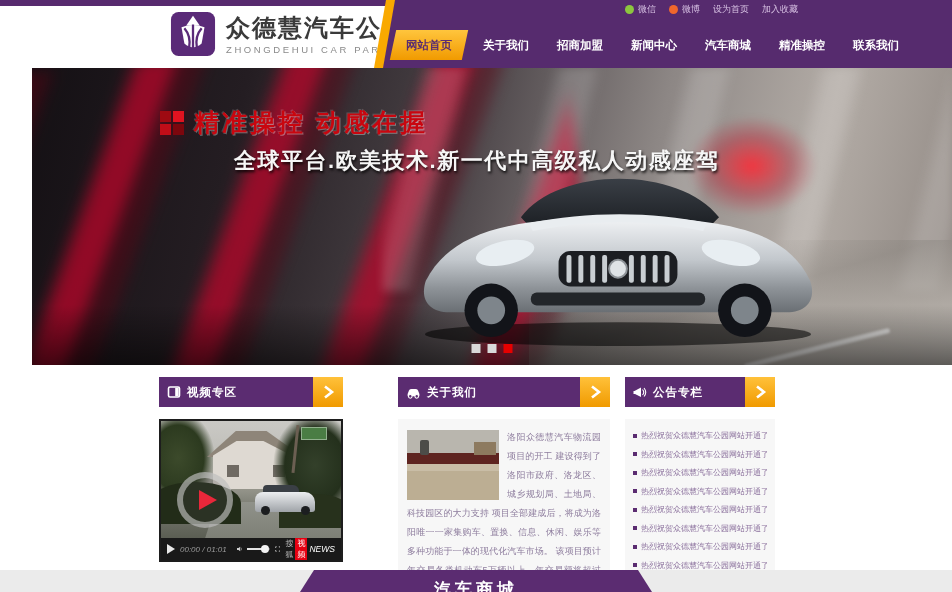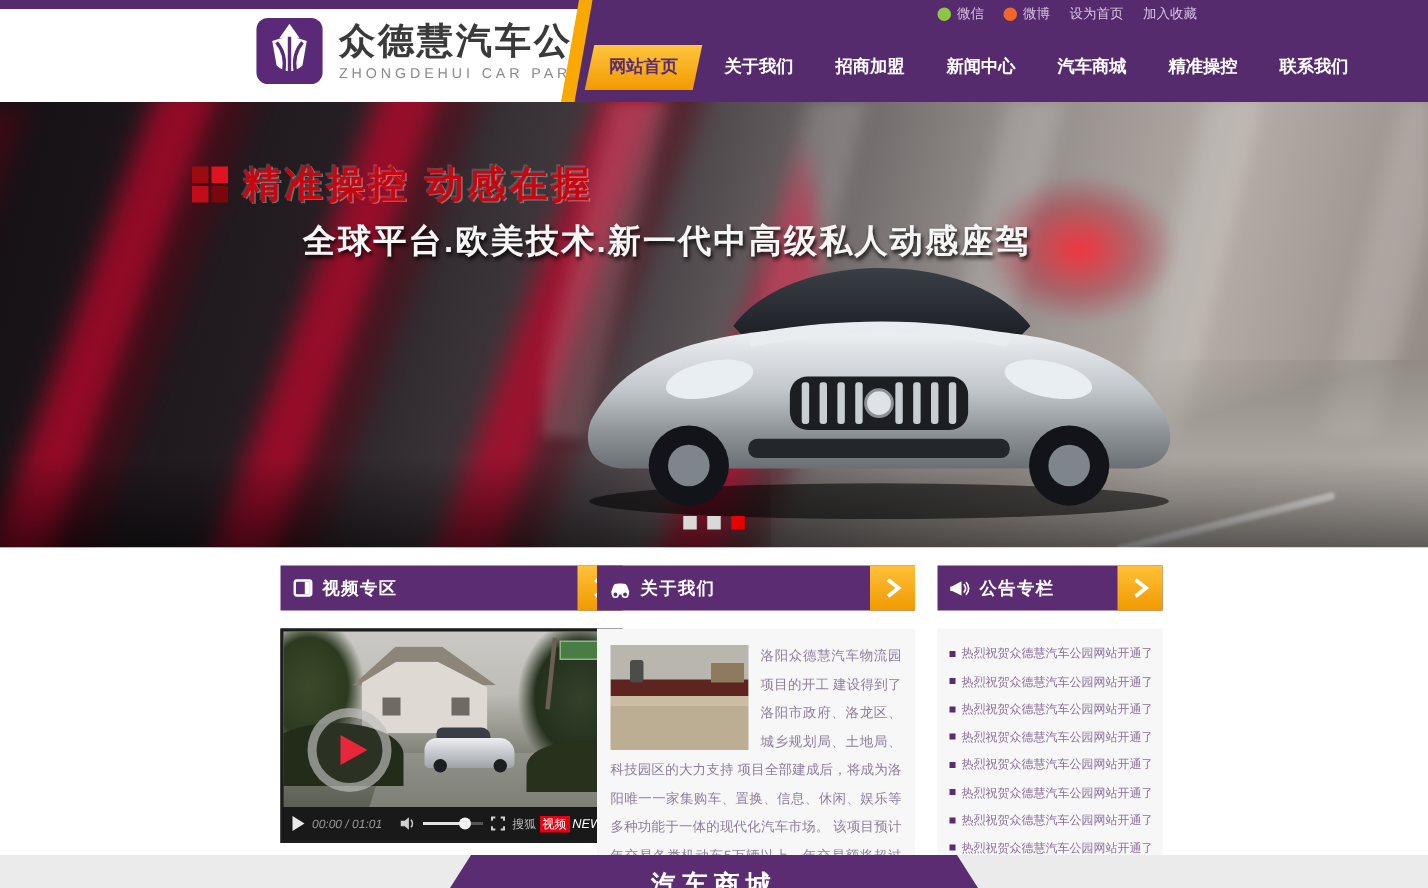--- a/index.html
+++ b/index.html
@@ -28,21 +28,21 @@
   .ic-weibo { background:#f0672c; }
 
   .nav-row { position:absolute; top:28px; left:20px; display:flex; align-items:center; height:34px; }
   .nav-item { color:#fff; font-size:11.5px; font-weight:bold; padding:0 14px; line-height:30px; cursor:pointer; white-space:nowrap; }
   .nav-item.active { background:linear-gradient(#ffc53d,#f19a00); transform:skewX(-12deg);
       color:#5a2d71; margin-right:4px; padding:0 13px; }
   .nav-item.active span { display:inline-block; transform:skewX(12deg); }
 
   
   .hero { position:relative; height:297px; overflow:hidden;
-      background:linear-gradient(103deg,#141014 0%,#241d22 22%,#4a4347 45%,#8d8785 65%,#b3aca6 82%,#8e8681 100%); }
+      background:linear-gradient(103deg,#141014 0%,#241d22 22%,#4a4347 45%,#8d8785 65%,#b3aca6 82%,#8e8681 100%);margin-left:32px; }
   .hero-streaks-red { position:absolute; left:-70px; top:-20px; width:620px; height:360px;
       background:repeating-linear-gradient(116deg, transparent 0 26px, rgba(186,6,42,0.75) 40px 66px,
       rgba(96,2,20,0.45) 76px 92px, transparent 104px 140px);
       filter:blur(7px); transform:rotate(-6deg); }
   .hero-streaks-light { position:absolute; right:0; top:0; width:62%; height:75%;
       background:repeating-linear-gradient(104deg, transparent 0 36px, rgba(255,255,255,0.16) 52px 74px, transparent 88px 128px);
       filter:blur(4px); }
   .hero-road { position:absolute; right:0; bottom:0; width:46%; height:42%;
       background:linear-gradient(to top left, rgba(214,209,202,0.9), rgba(130,126,120,0.35) 52%, transparent 72%); }
   .hero-lane { position:absolute; right:60px; bottom:14px; width:150px; height:5px; background:rgba(255,255,255,0.75);
@@ -63,21 +63,21 @@
   .hero-subline { margin:7px 0 0 74px; font-size:22px; font-weight:bold; color:#f6f6f6; letter-spacing:1.5px;
       text-shadow:1px 2px 3px rgba(0,0,0,0.9); }
 
   .hero-dots { position:absolute; left:50%; transform:translateX(-50%); bottom:12px; display:flex; gap:7px; }
   .hdot { width:9px; height:9px; background:#d9d9d9; cursor:pointer; }
   .hdot.active { background:#e60000; }
 
   
   .content { position:relative; height:193px; background:#fff; }
   .panel { position:absolute; top:12px; }
-  .panel-video { left:187px; width:228px; }
+  .panel-video { left:159px; width:184px; }
   .panel-about { left:398px; width:212px; }
   .panel-notice { left:625px; width:150px; }
 
   .panel-head { position:relative; height:30px; background:#5b2c71; display:flex; align-items:center;
       padding:0 8px; gap:6px; }
   .panel-title { color:#fff; font-size:11.5px; font-weight:bold; letter-spacing:1px; }
   .panel-arrow { position:absolute; right:0; top:0; width:30px; height:30px;
       background:linear-gradient(#ffc13a,#f09a00); display:flex; align-items:center; justify-content:center; cursor:pointer; }
 
   

